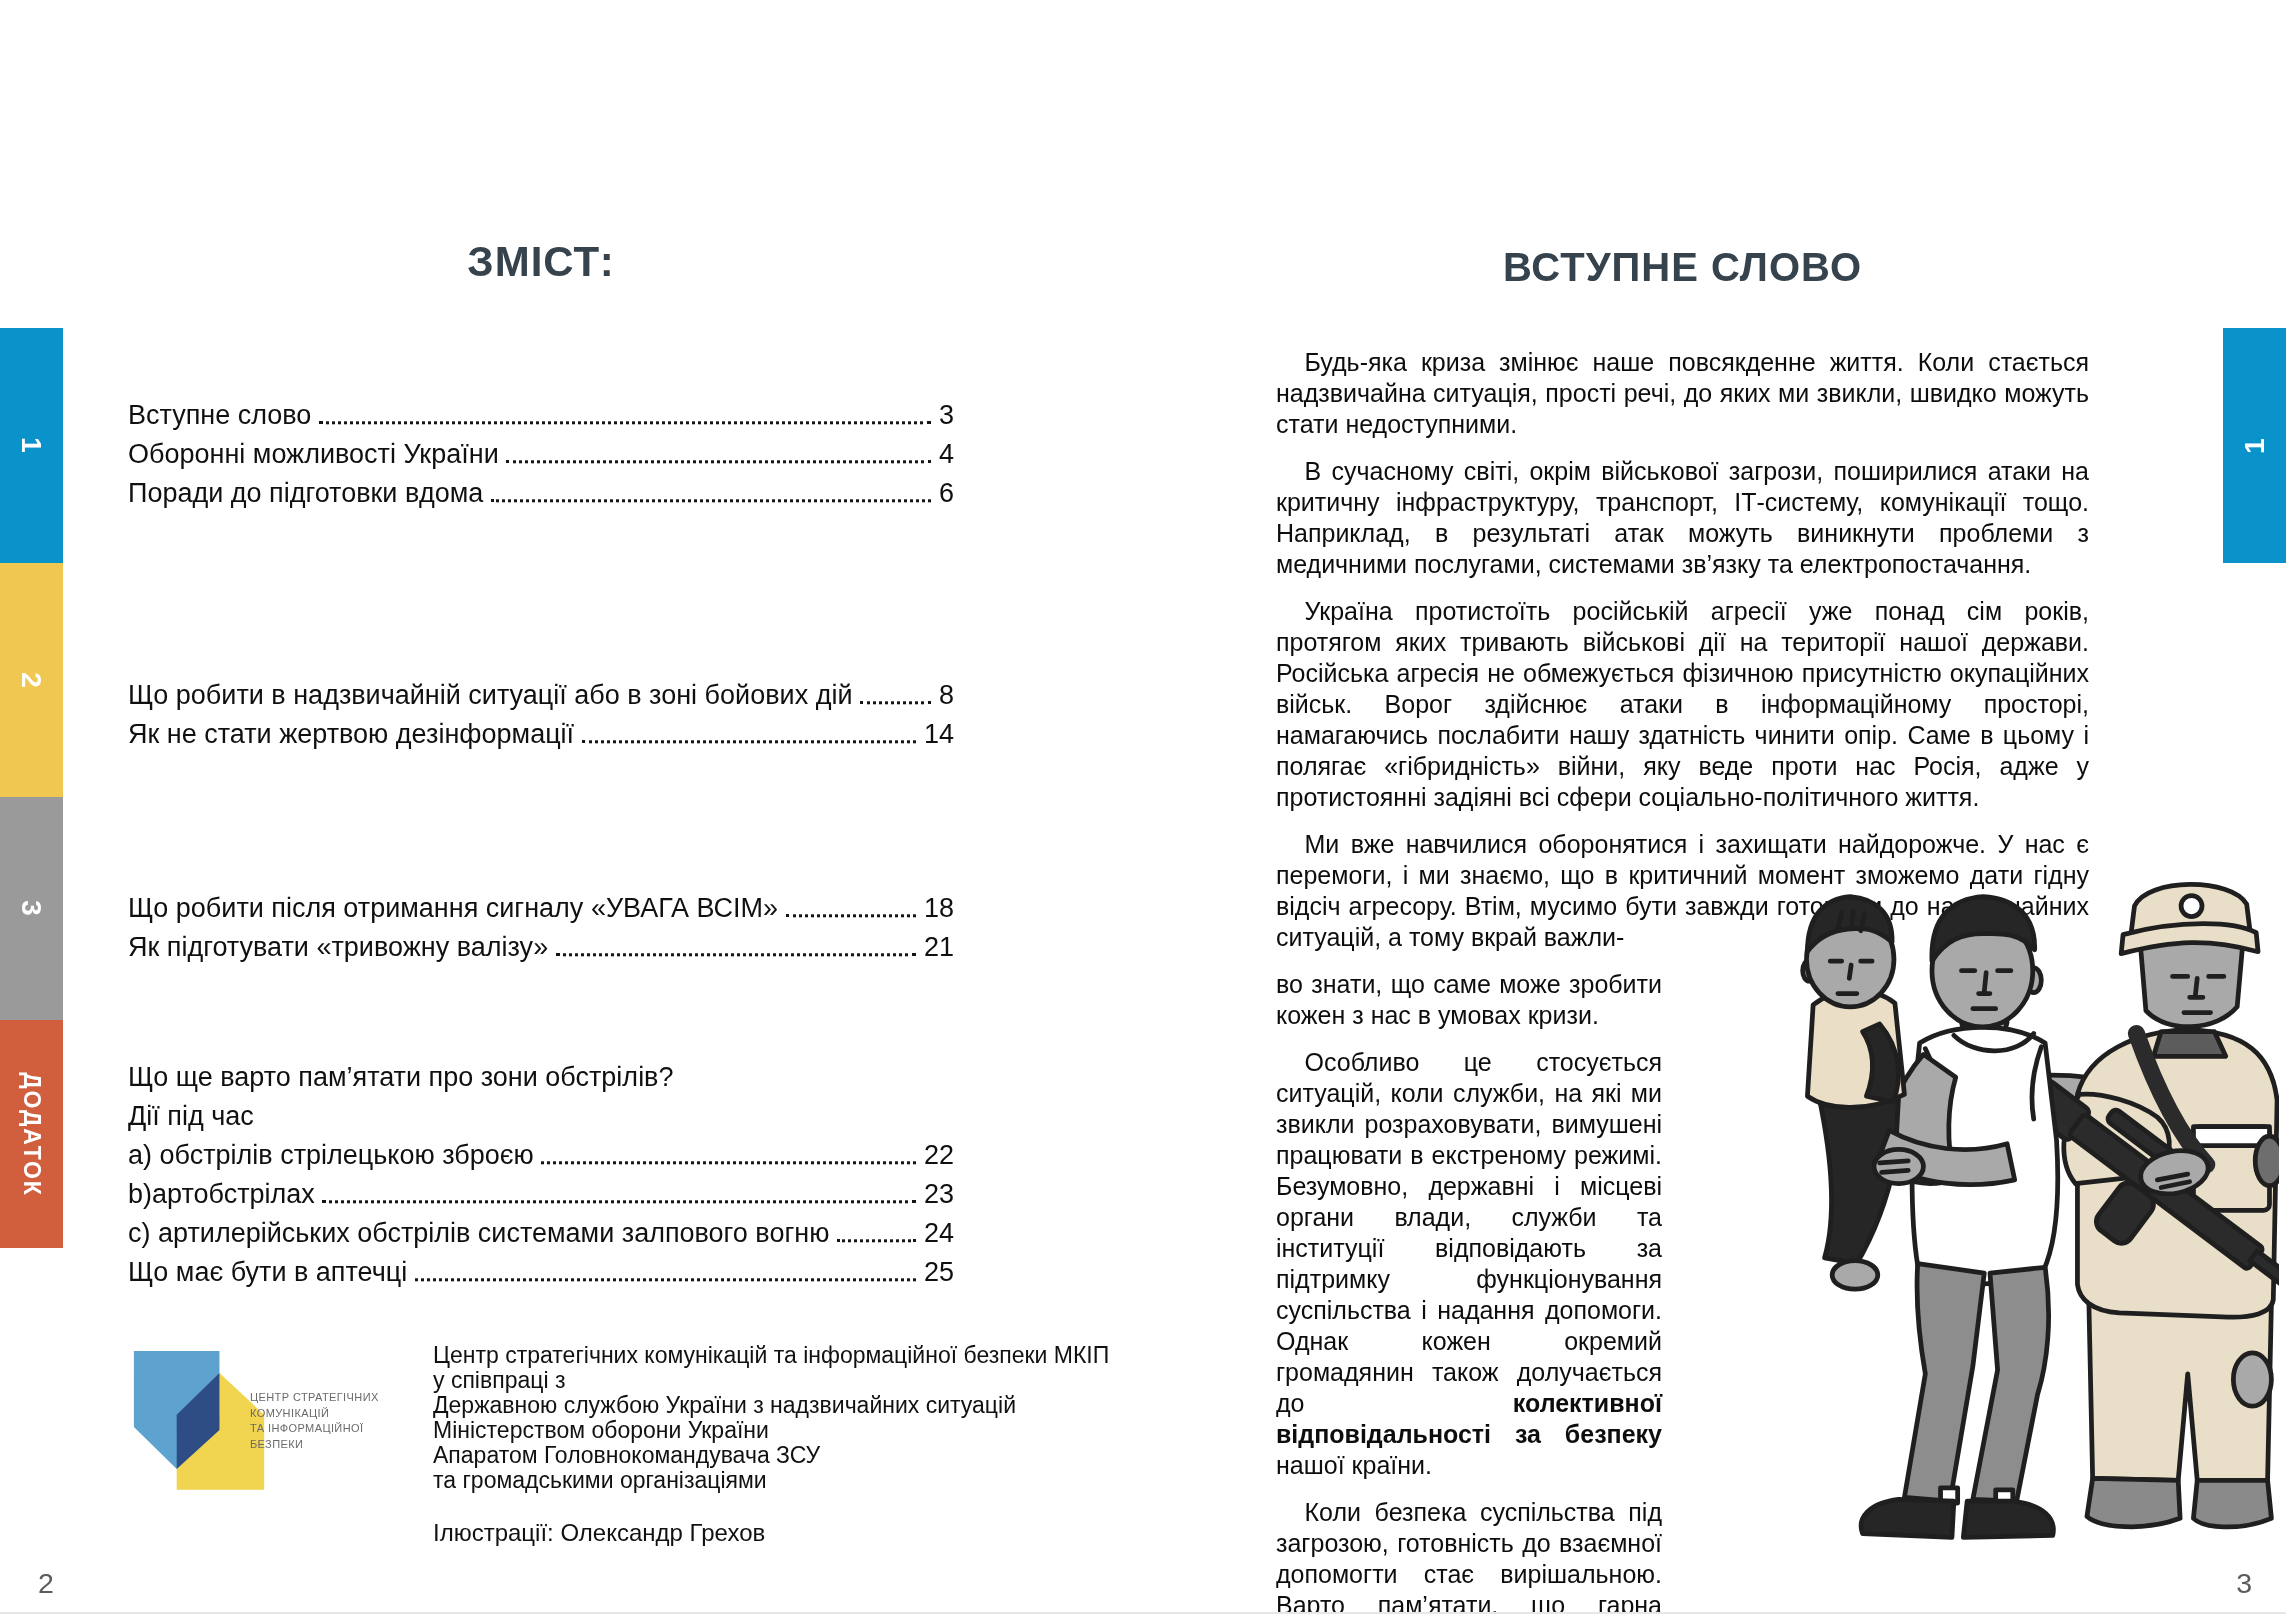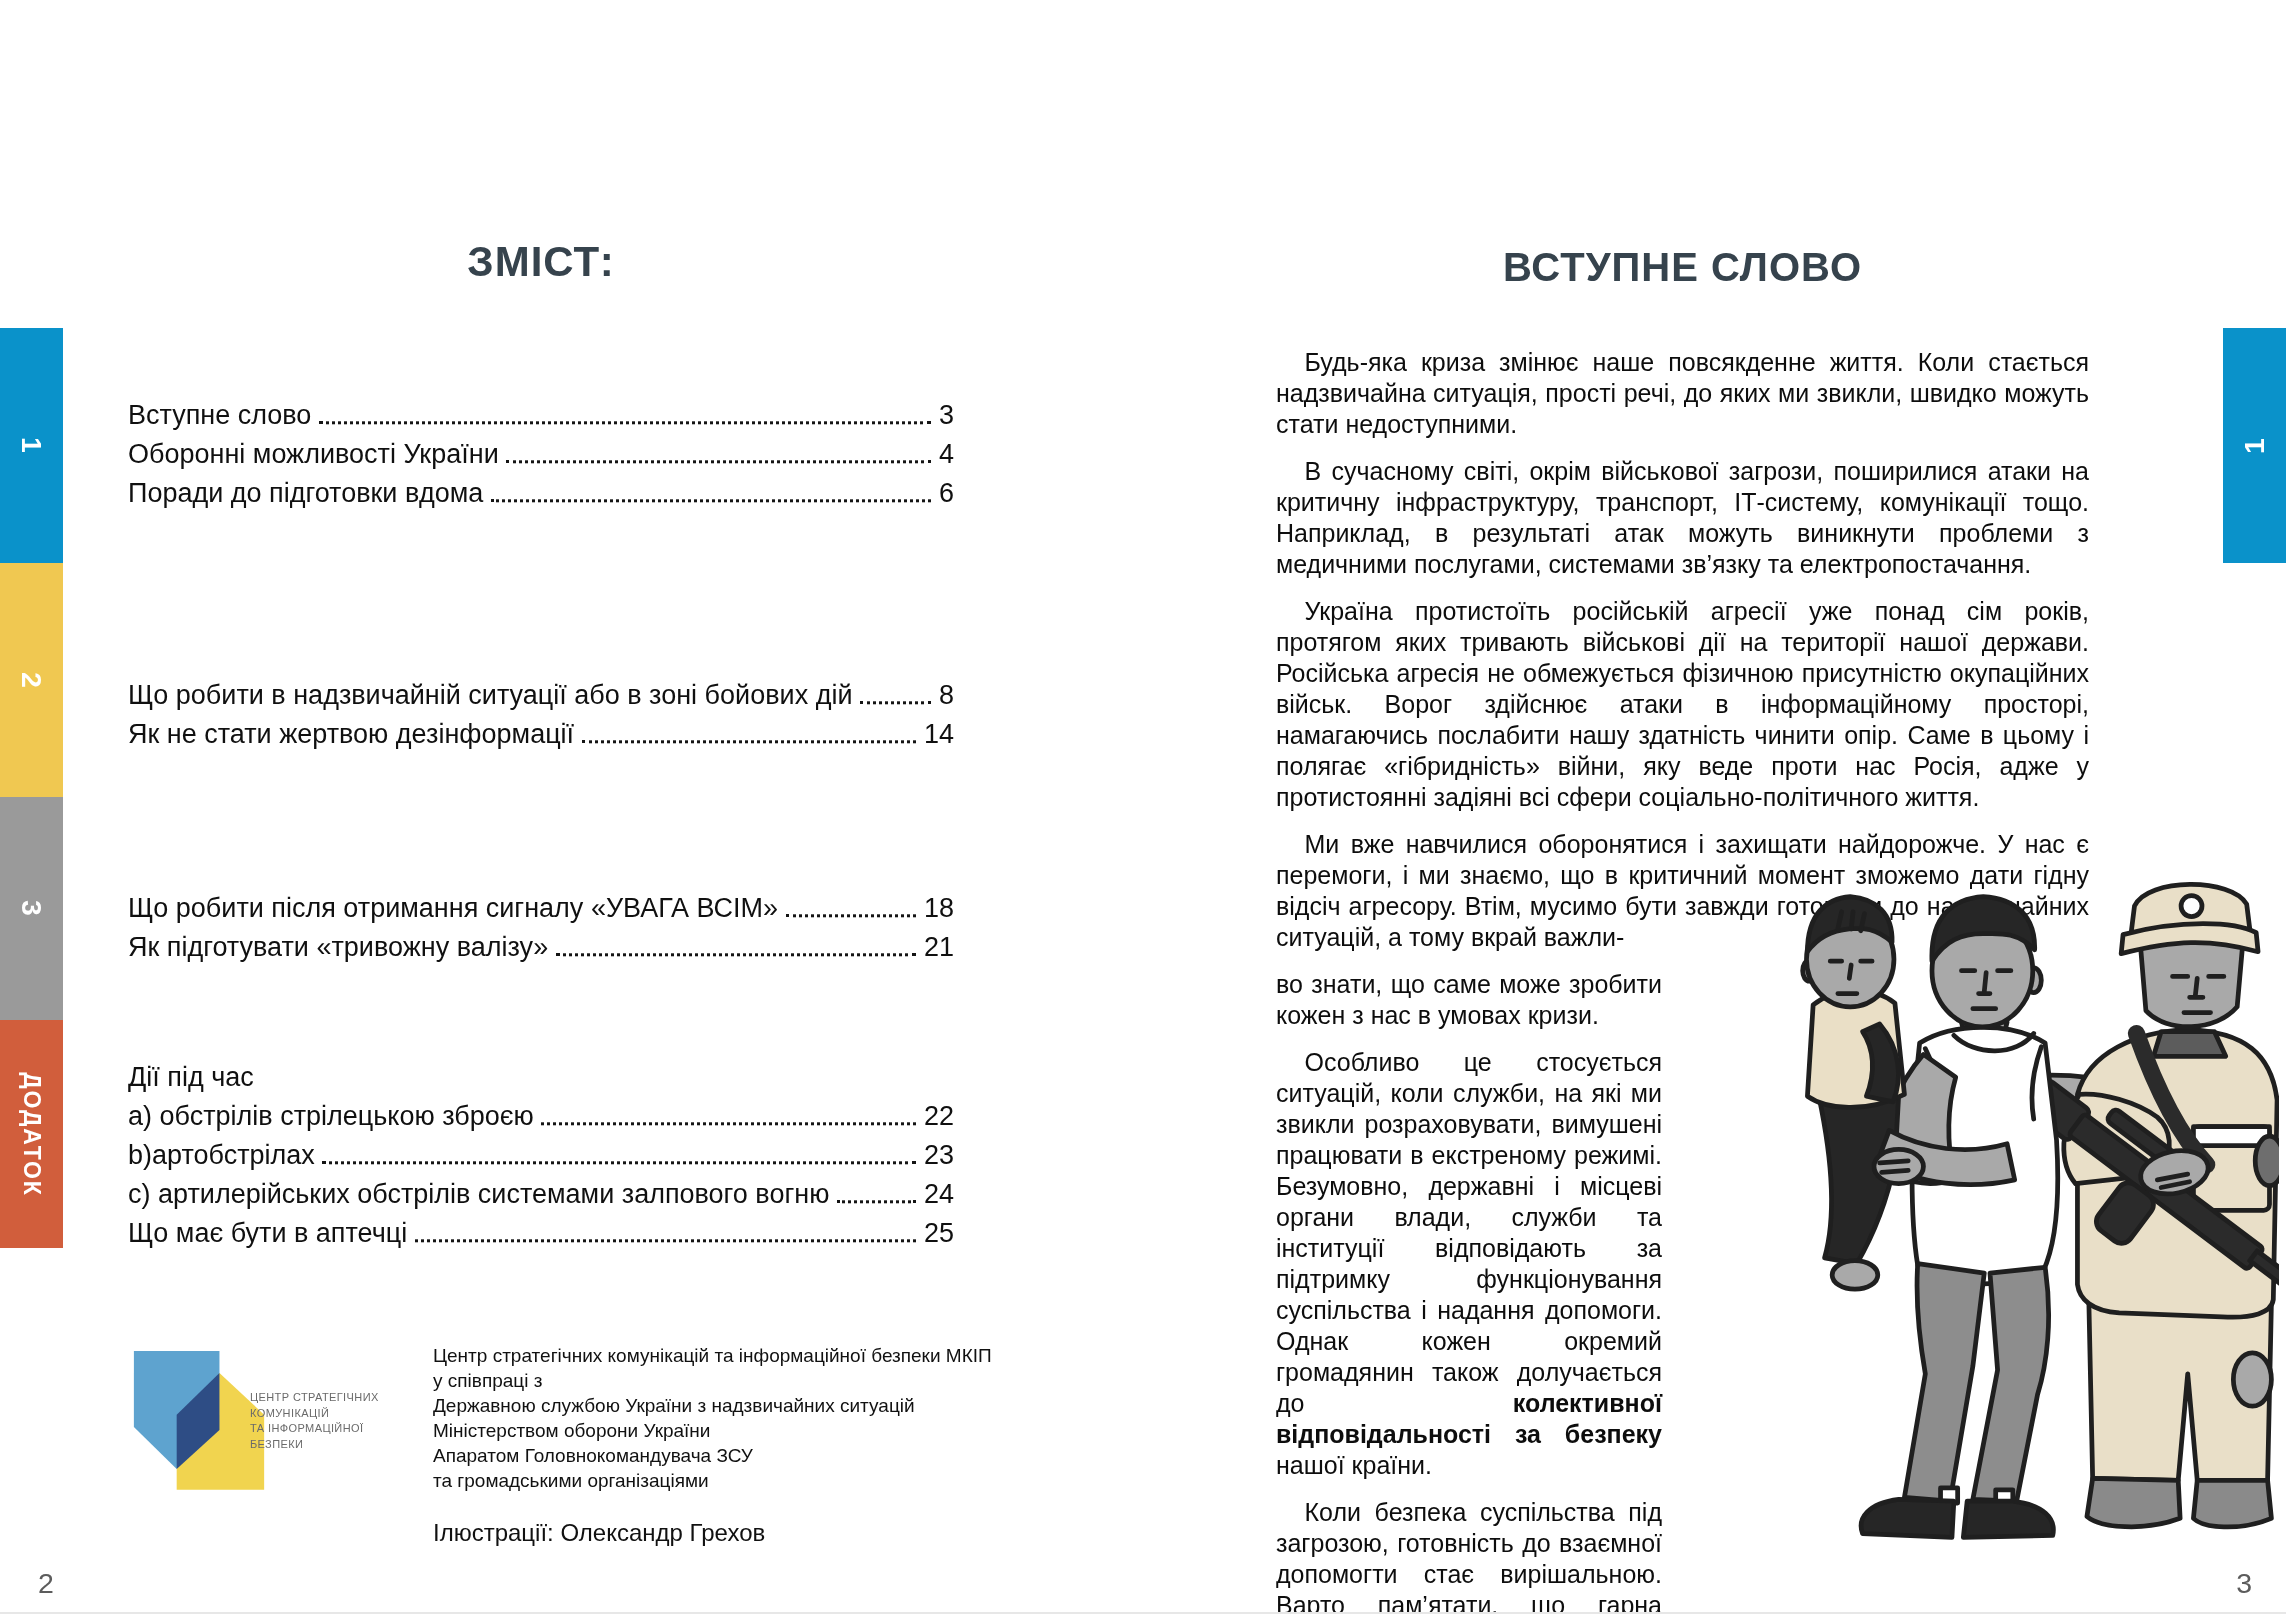--- a/index.html
+++ b/index.html
@@ -30,21 +30,21 @@
   .toc-row{display:flex;align-items:flex-end;height:39px;font-size:27px;}
   .toc-label{white-space:nowrap;}
   .toc-dots{flex:1;min-width:25px;border-bottom:3.8px dotted #141414;margin:0 7.6px;
             transform:translateY(-6.7px);}
   .toc-page{white-space:nowrap;}
 
   
   #logo-mark{position:absolute;left:132px;top:1347px;}
   #logo-text{position:absolute;left:250px;top:1390px;font-size:11px;line-height:15.7px;
              color:#6a6a6a;letter-spacing:0.4px;}
-  #credits{position:absolute;left:433px;top:1343px;font-size:19px;line-height:25px;color:#111;}
+  #credits{position:absolute;left:433px;top:1343px;font-size:23px;line-height:25px;color:#111;}
   #illustrator{position:absolute;left:433px;top:1519px;font-size:24px;color:#111;}
 
   
   .rp-title{position:absolute;left:1260px;width:845px;top:245px;text-align:center;
             font-size:40px;font-weight:bold;color:#36434d;letter-spacing:1px;}
   #rp-text{position:absolute;left:1260px;top:331px;width:845px;font-size:25px;line-height:31px;
            text-align:justify;color:#0d0d0d;}
   #rp-narrow{width:418px;}
   p.para{margin:16px;}
   p.indent{text-indent:28.5px;}
@@ -116,20 +116,23 @@
           <span class="toc-dots"></span>
           <span class="toc-page">18</span>
         </div>
         <div class="toc-row">
           <span class="toc-label">Як підготувати «тривожну валізу»</span>
           <span class="toc-dots"></span>
           <span class="toc-page">21</span>
         </div>
       </div>
       <div class="toc-group">
+        <div class="toc-row">
+          <span class="toc-label">Що ще варто пам’ятати про зони обстрілів?</span>
+        </div>
         <div class="toc-row">
           <span class="toc-label">Дії під час</span>
         </div>
         <div class="toc-row">
           <span class="toc-label">a) обстрілів стрілецькою зброєю</span>
           <span class="toc-dots"></span>
           <span class="toc-page">22</span>
         </div>
         <div class="toc-row">
           <span class="toc-label">b)артобстрілах</span>

